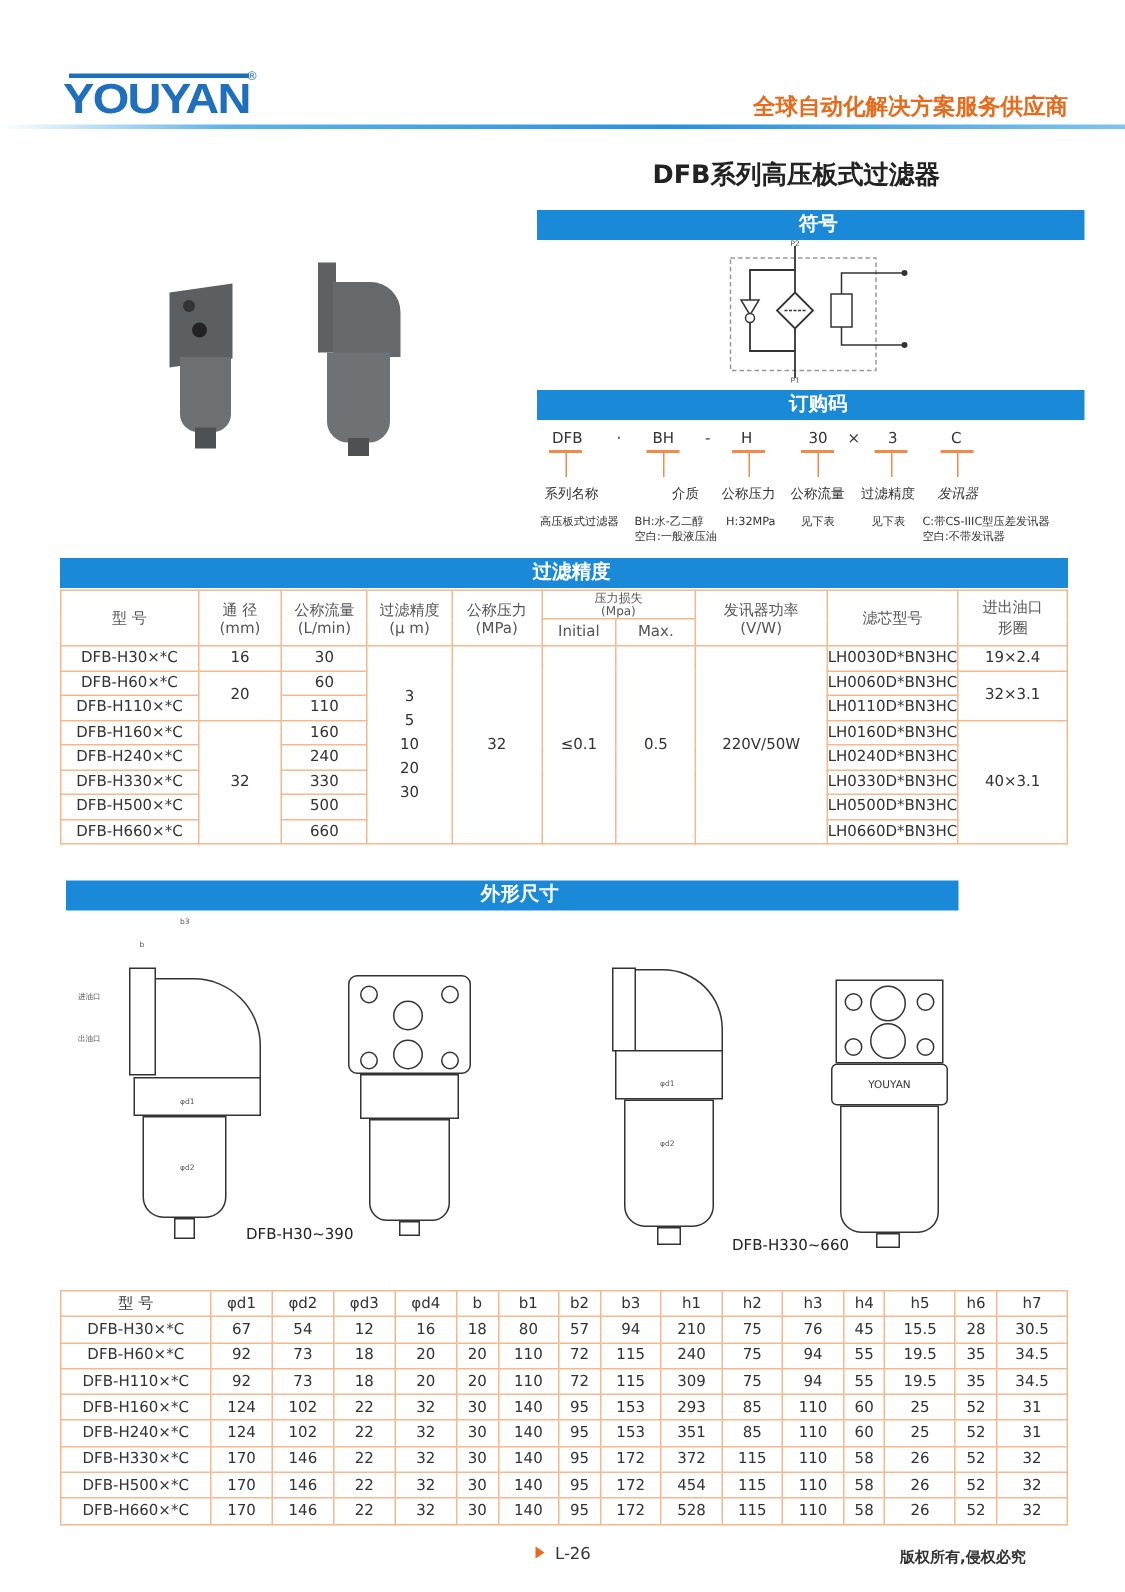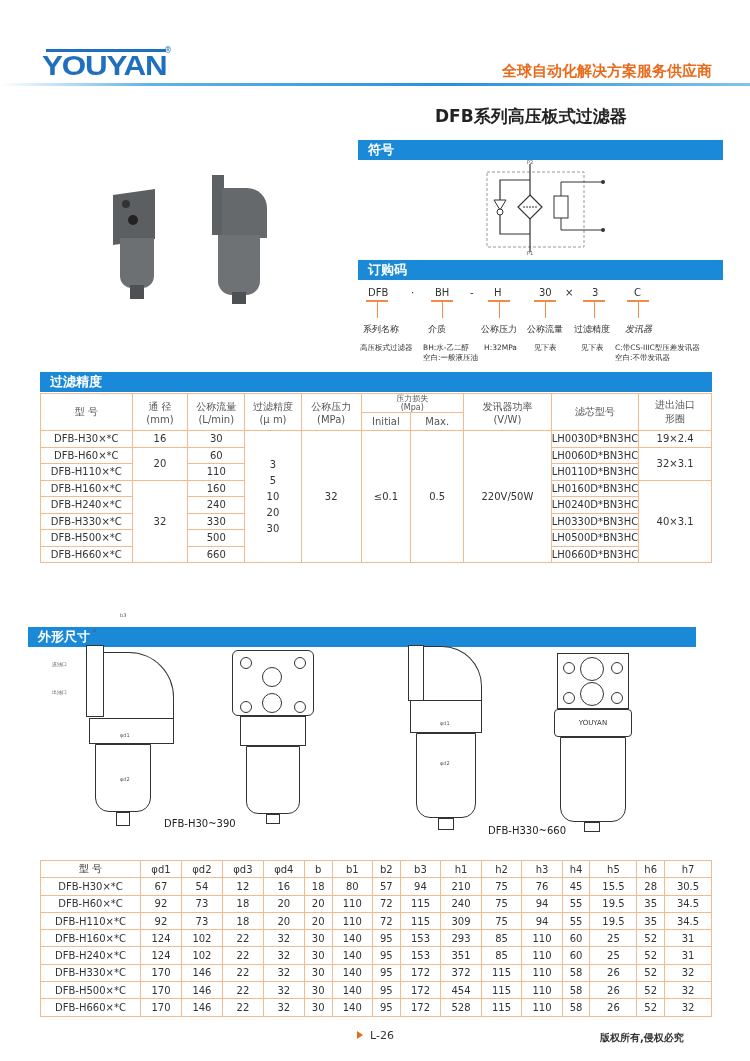--- a/index.html
+++ b/index.html
@@ -3,21 +3,21 @@
 <meta charset="utf-8">
 <style>
   * { box-sizing: border-box; margin: 0; padding: 0; }
   body { width: 750px; height: 1061px; background: #ffffff; font-family: "DejaVu Sans", sans-serif; color: #333; position: relative; overflow: hidden; }
   .logo { position: absolute; left: 42px; top: 50px; font-family: "Liberation Sans", sans-serif; font-weight: 900; font-size: 28px; color: #1f6fbf; letter-spacing: -1px; transform: scaleX(1.12); transform-origin: left; }
   .logo-line { position: absolute; left: 46px; top: 49px; width: 120px; height: 3px; background: #1f6fbf; }
   .logo-reg { position: absolute; left: 164px; top: 46px; font-size: 8px; color: #1f6fbf; }
   .slogan { position: absolute; right: 38px; top: 62px; font-size: 15px; font-weight: bold; color: #e86b1c; }
   .header-rule { position: absolute; left: 0; top: 83px; width: 750px; height: 3px; background: linear-gradient(to right, rgba(255,255,255,0), #5fb3ea 20%, #2a90d8 60%, #7fc4ee); }
   .title { position: absolute; left: 435px; top: 105px; font-size: 17px; font-weight: bold; color: #222; }
-  .section-bar { position: absolute; background: #1a8ad8; color: #fff; font-size: 13px; font-weight: bold; padding-left: 10px; line-height: 20px; height: 20px; }
+  .section-bar { position: absolute; background: #1a8ad8; color: #fff; font-size: 13px; font-weight: bold; padding-left: 10px; line-height: 20px; height: 20px; text-align: center; }
   .photo { position: absolute; background: #6a6d70; }
   .order-code { position: absolute; top: 287px; font-size: 10px; color: #333; text-align: right; }
   .order-tick { position: absolute; top: 300px; width: 22px; height: 2px; background: #f08b4a; }
   .order-stem { position: absolute; top: 300px; width: 1px; height: 18px; background: #f08b4a; }
   .order-label { position: absolute; top: 323px; font-size: 9px; color: #333; }
   .order-desc { position: absolute; top: 343px; font-size: 7.5px; color: #333; line-height: 10px; }
   table { border-collapse: collapse; position: absolute; font-size: 10px; color: #333; }
   td, th { border: 1px solid #f4b98f; text-align: center; font-weight: normal; padding: 0; }
   .tech { left: 40px; top: 393px; width: 672px; }
   .tech th { font-size: 10px; color: #555; }
@@ -92,21 +92,21 @@
   <div class="order-tick" style="left:488px;"></div>
     <div class="order-stem" style="left:499px;"></div>
   <div class="order-tick" style="left:534px;"></div>
     <div class="order-stem" style="left:545px;"></div>
   <div class="order-tick" style="left:583px;"></div>
     <div class="order-stem" style="left:594px;"></div>
   <div class="order-tick" style="left:627px;"></div>
     <div class="order-stem" style="left:638px;"></div>
 
   <span class="order-label" style="left:363px;">系列名称</span>
-  <span class="order-label" style="left:428px;">介质</span>
+  <span class="order-label" style="left:448px;">介质</span>
   <span class="order-label" style="left:481px;">公称压力</span>
   <span class="order-label" style="left:527px;">公称流量</span>
   <span class="order-label" style="left:574px;">过滤精度</span>
   <span class="order-label" style="left:625px;font-style:italic;">发讯器</span>
 
   <span class="order-desc" style="left:360px;">高压板式过滤器</span>
   <span class="order-desc" style="left:423px;white-space:pre-line;">BH:水-乙二醇
 空白:一般液压油</span>
   <span class="order-desc" style="left:484px;">H:32MPa</span>
   <span class="order-desc" style="left:534px;">见下表</span>
@@ -192,21 +192,21 @@
     <td>LH0500D*BN3HC</td>
   </tr>
   <tr>
     <td>DFB-H660×*C</td>
     <td>660</td>
     <td>LH0660D*BN3HC</td>
   </tr>
 </tbody>
   </table>
 
-<div class="section-bar" style="left:28px;top:587px;width:668px;margin-top:40px;">外形尺寸</div>
+<div class="section-bar" style="left:44px;top:587px;width:595px;">外形尺寸</div>
 
 <div>
   <div class="drawing" style="left:86px;top:645px;width:18px;height:72px;"></div>
   <div class="drawing" style="left:104px;top:652px;width:70px;height:68px;border-radius:0 45px 0 0;border-left:none;"></div>
   <div class="drawing" style="left:89px;top:718px;width:85px;height:26px;"></div>
   <div class="drawing" style="left:95px;top:744px;width:56px;height:68px;border-radius:0 0 14px 14px;"></div>
   <div class="drawing" style="left:116px;top:812px;width:14px;height:14px;"></div>
   <div class="dl" style="left:120px;top:612px;">b3</div>
   <div class="dl" style="left:93px;top:627px;">b</div>
   <div class="dl" style="left:120px;top:732px;">φd1</div>

